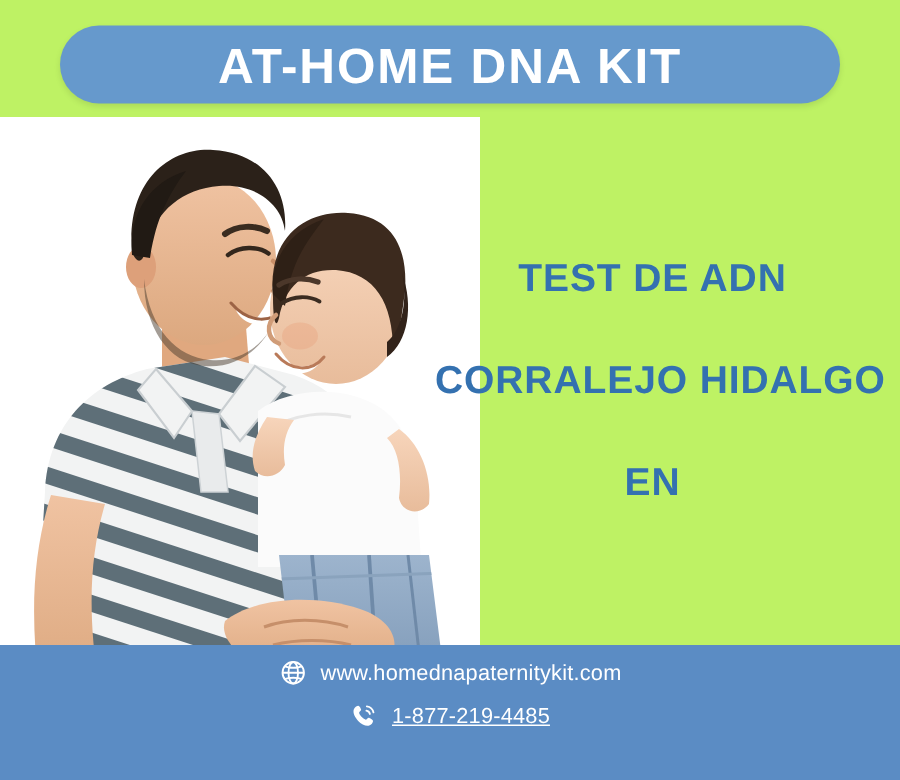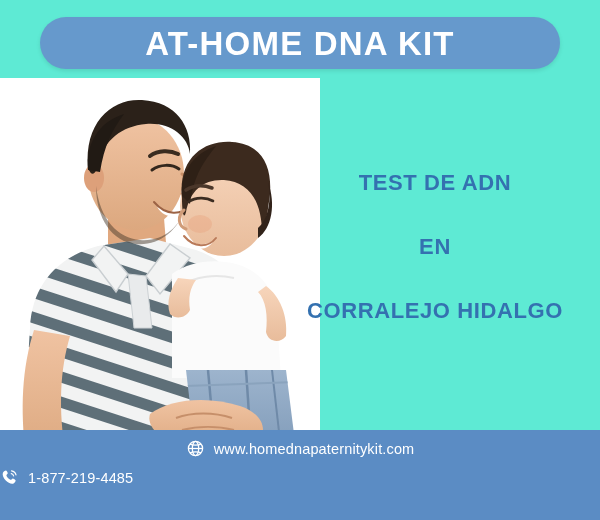--- a/index.html
+++ b/index.html
@@ -10,21 +10,21 @@
     width: 600px;
     height: 520px;
     background: #ffffff;
     font-family: "Liberation Sans", sans-serif;
     overflow: hidden;
   }
   .poster {
     position: relative;
     width: 600px;
     height: 520px;
-    background: #5eead4;
+    background: #bef264;
     overflow: hidden;
   }
 
   
   .header-pill {
     position: absolute;
     left: 40px;
     top: 17px;
     width: 520px;
     height: 52px;
@@ -63,21 +63,21 @@
   
   .headline {
     position: absolute;
     left: 290px;
     top: 160px;
     width: 290px;
     text-align: center;
   }
   .headline-line {
     color: #3471b0;
-    font-size: 22px;
+    font-size: 26px;
     font-weight: bold;
     letter-spacing: 0.6px;
     line-height: 1;
     white-space: nowrap;
     font-family: "Liberation Sans", sans-serif;
   }
   .headline-line.l1 { margin-top: 12px; }
   .headline-line.l2 { margin-top: 42px; }
   .headline-line.l3 { margin-top: 42px; }
 
@@ -100,22 +100,23 @@
   .footer-row.top {
     left: 0;
     right: 0;
     top: 9px;
     justify-content: center;
   }
   .footer-row.bottom {
     left: 0;
     right: 0;
     top: 38px;
-    justify-content: space-between;
+    justify-content: center;
     gap: 54px;
+    text-decoration: underline;
   }
   .contact-item {
     display: flex;
     align-items: center;
     gap: 9px;
   }
   .contact-text {
     font-size: 14.5px;
     letter-spacing: 0.15px;
     white-space: nowrap;
@@ -246,22 +247,22 @@
       <ellipse cx="200" cy="146" rx="12" ry="9" fill="#e8a783" opacity="0.45"></ellipse>
 
       <path d="M150 336 C170 320 210 318 240 328 C258 334 266 346 262 358 C252 372 212 376 182 368 C160 362 146 348 150 336 Z" fill="url(#skinG)"></path>
       <path d="M176 340 C192 334 214 334 232 340" stroke="#c68f6a" stroke-width="2" fill="none"></path>
       <path d="M182 352 C198 348 218 348 234 352" stroke="#c68f6a" stroke-width="2" fill="none"></path>
     </svg>
   </div>
 
   <div class="headline">
     <div class="headline-line l1">TEST DE ADN</div>
+    <div class="headline-line l3">CORRALEJO HIDALGO</div>
     <div class="headline-line l2">EN</div>
-    <div class="headline-line l3">CORRALEJO HIDALGO</div>
   </div>
 
   <div class="footer">
 
     <div class="footer-row top">
       <div class="contact-item">
         <span class="ficon">
           <svg viewBox="0 0 24 24" fill="none" stroke="#ffffff" stroke-width="1.6">
             <circle cx="12" cy="12" r="9"></circle>
             <ellipse cx="12" cy="12" rx="4" ry="9"></ellipse>

